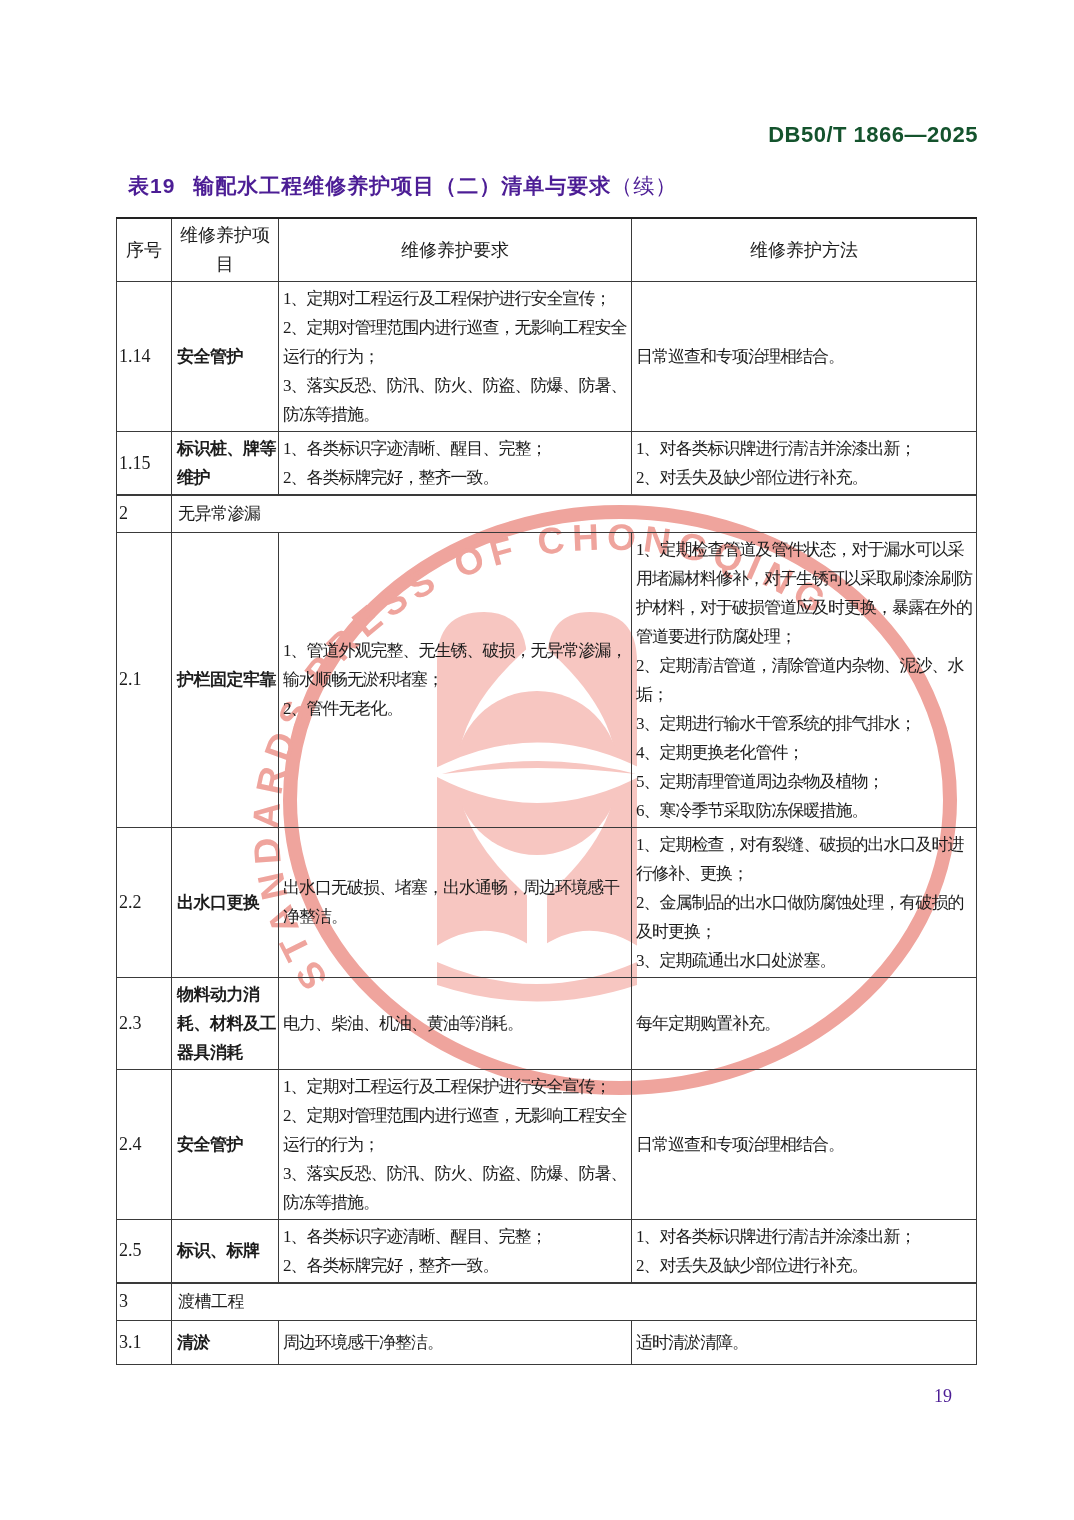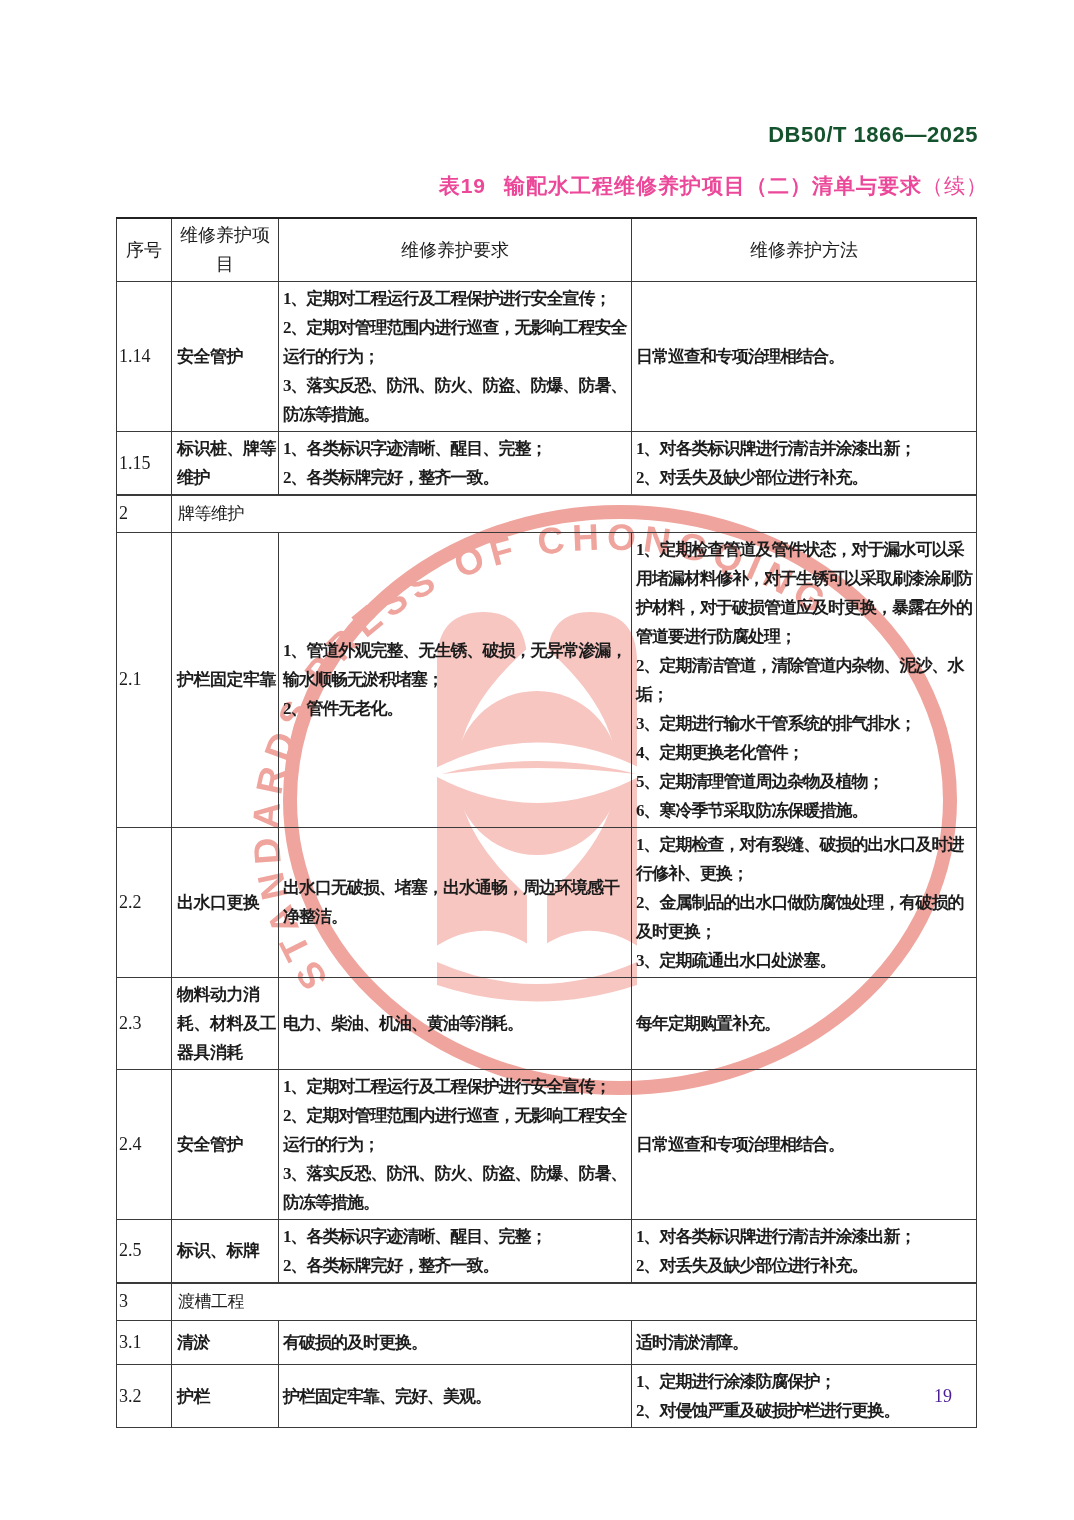--- a/index.html
+++ b/index.html
@@ -12,23 +12,23 @@
     color:#1c1c1c;
   }
   .doc-code{
     position:absolute;top:122px;right:96px;
     font-family:"Liberation Sans", sans-serif;
     font-weight:bold;font-size:22px;letter-spacing:0.5px;
     color:#14532d;
   }
   .table-title{
     position:absolute;top:172px;left:128px;width:860px;
-    text-align:right;
+    text-align:left;
     font-family:"Liberation Sans", sans-serif;
-    font-weight:bold;font-size:21px;color:#ec4899;
+    font-weight:bold;font-size:21px;color:#4c1d95;
     letter-spacing:1px;
   }
   .table-title .t-label{margin-right:18px;}
   .table-title .t-suffix{font-weight:normal;}
   .watermark{position:absolute;left:0;top:0;width:1074px;height:1520px;pointer-events:none;}
   .maint-table{
     position:absolute;left:116px;top:217px;width:860px;
     border-collapse:collapse;table-layout:fixed;
     background:transparent;
   }
@@ -41,21 +41,21 @@
   .maint-table tr.outline-top td{border-top:2px solid #222;}
   .maint-table td.c-id{
     text-align:left;font-size:18px;letter-spacing:0;
     font-family:"Liberation Serif", serif;padding:2px 2px;
   }
   .maint-table td.c-head{
     text-align:center;font-size:18px;letter-spacing:0;
     padding:2px 4px;
   }
   .maint-table td.c-item{padding:2px 2px 2px 5px;font-weight:bold;}
-  .maint-table td.c-req,.maint-table td.c-method{padding:2px 4px;letter-spacing:-1px;font-weight:bold;}
+  .maint-table td.c-req,.maint-table td.c-method{padding:2px 4px;letter-spacing:-1px;}
   .maint-table td.c-section{padding:2px 6px;}
   .maint-table tr.section-row td{border-top-width:2px;}
   .maint-table .ln{display:block;}
   .page-number{
     position:absolute;top:1386px;right:122px;
     font-size:18px;color:#4c1d95;
   }
 </style>
 </head>
 <body>
@@ -129,21 +129,21 @@
             <div class="ln">1、各类标识字迹清晰、醒目、完整；</div>
             <div class="ln">2、各类标牌完好，整齐一致。</div>
           </td>
     <td class="c-method">
             <div class="ln">1、对各类标识牌进行清洁并涂漆出新；</div>
             <div class="ln">2、对丢失及缺少部位进行补充。</div>
           </td>
   </tr>
         <tr class="section-row" style="height: 37px;">
     <td class="c-id">2</td>
-    <td class="c-section" colspan="3">牌等维护</td>
+    <td class="c-section" colspan="3">无异常渗漏</td>
   </tr>
         <tr style="height: 253px;">
     <td class="c-id">2.1</td>
     <td class="c-item">护栏固定牢靠</td>
     <td class="c-req">
             <div class="ln">1、管道外观完整、无生锈、破损，无异常渗漏，输水顺畅无淤积堵塞；</div>
             <div class="ln">2、管件无老化。</div>
           </td>
     <td class="c-method">
             <div class="ln">1、定期检查管道及管件状态，对于漏水可以采用堵漏材料修补，对于生锈可以采取刷漆涂刷防护材料，对于破损管道应及时更换，暴露在外的管道要进行防腐处理；</div>
@@ -201,35 +201,24 @@
           </td>
   </tr>
         <tr class="section-row" style="height: 38px;">
     <td class="c-id">3</td>
     <td class="c-section" colspan="3">渡槽工程</td>
   </tr>
         <tr style="height: 44px;">
     <td class="c-id">3.1</td>
     <td class="c-item">清淤</td>
     <td class="c-req">
-            <div class="ln">有破损的及时更换。</div>
+            <div class="ln">周边环境感干净整洁。</div>
           </td>
     <td class="c-method">
             <div class="ln">适时清淤清障。</div>
-          </td>
-  </tr>
-        <tr style="height: 58px;">
-    <td class="c-id">3.2</td>
-    <td class="c-item">护栏</td>
-    <td class="c-req">
-            <div class="ln">护栏固定牢靠、完好、美观。</div>
-          </td>
-    <td class="c-method">
-            <div class="ln">1、定期进行涂漆防腐保护；</div>
-            <div class="ln">2、对侵蚀严重及破损护栏进行更换。</div>
           </td>
   </tr>
       </tbody>
   </table>
 
   <div class="page-number">19</div>
 
 </div>
 
 </body></html>

